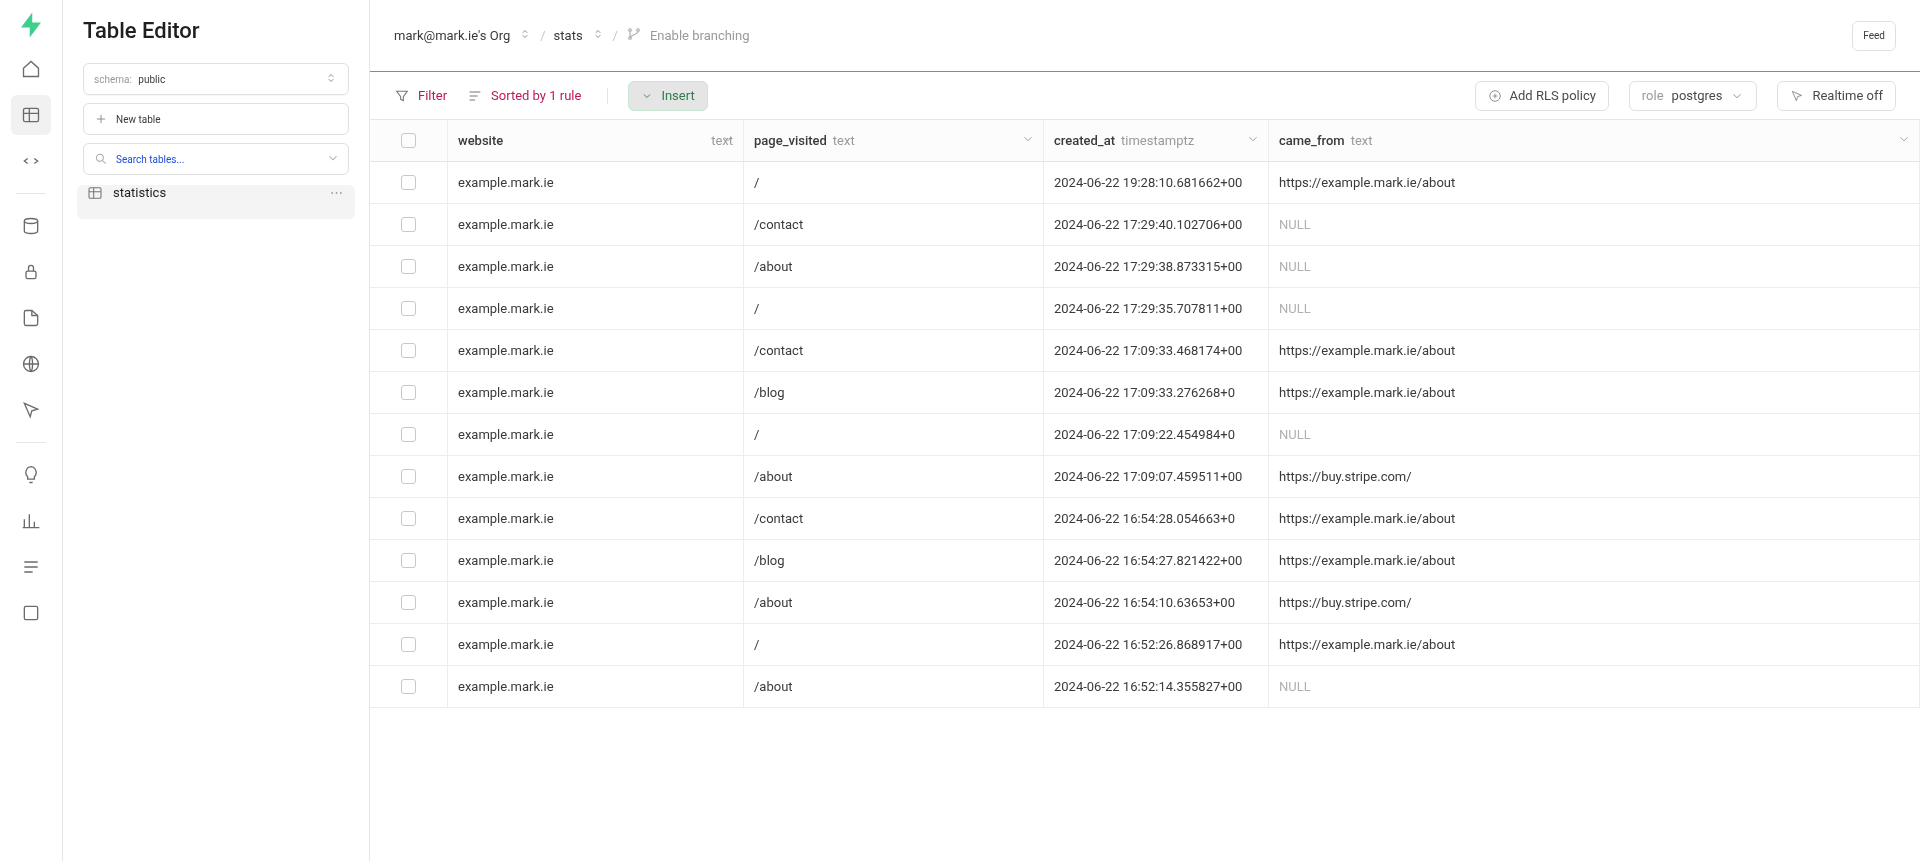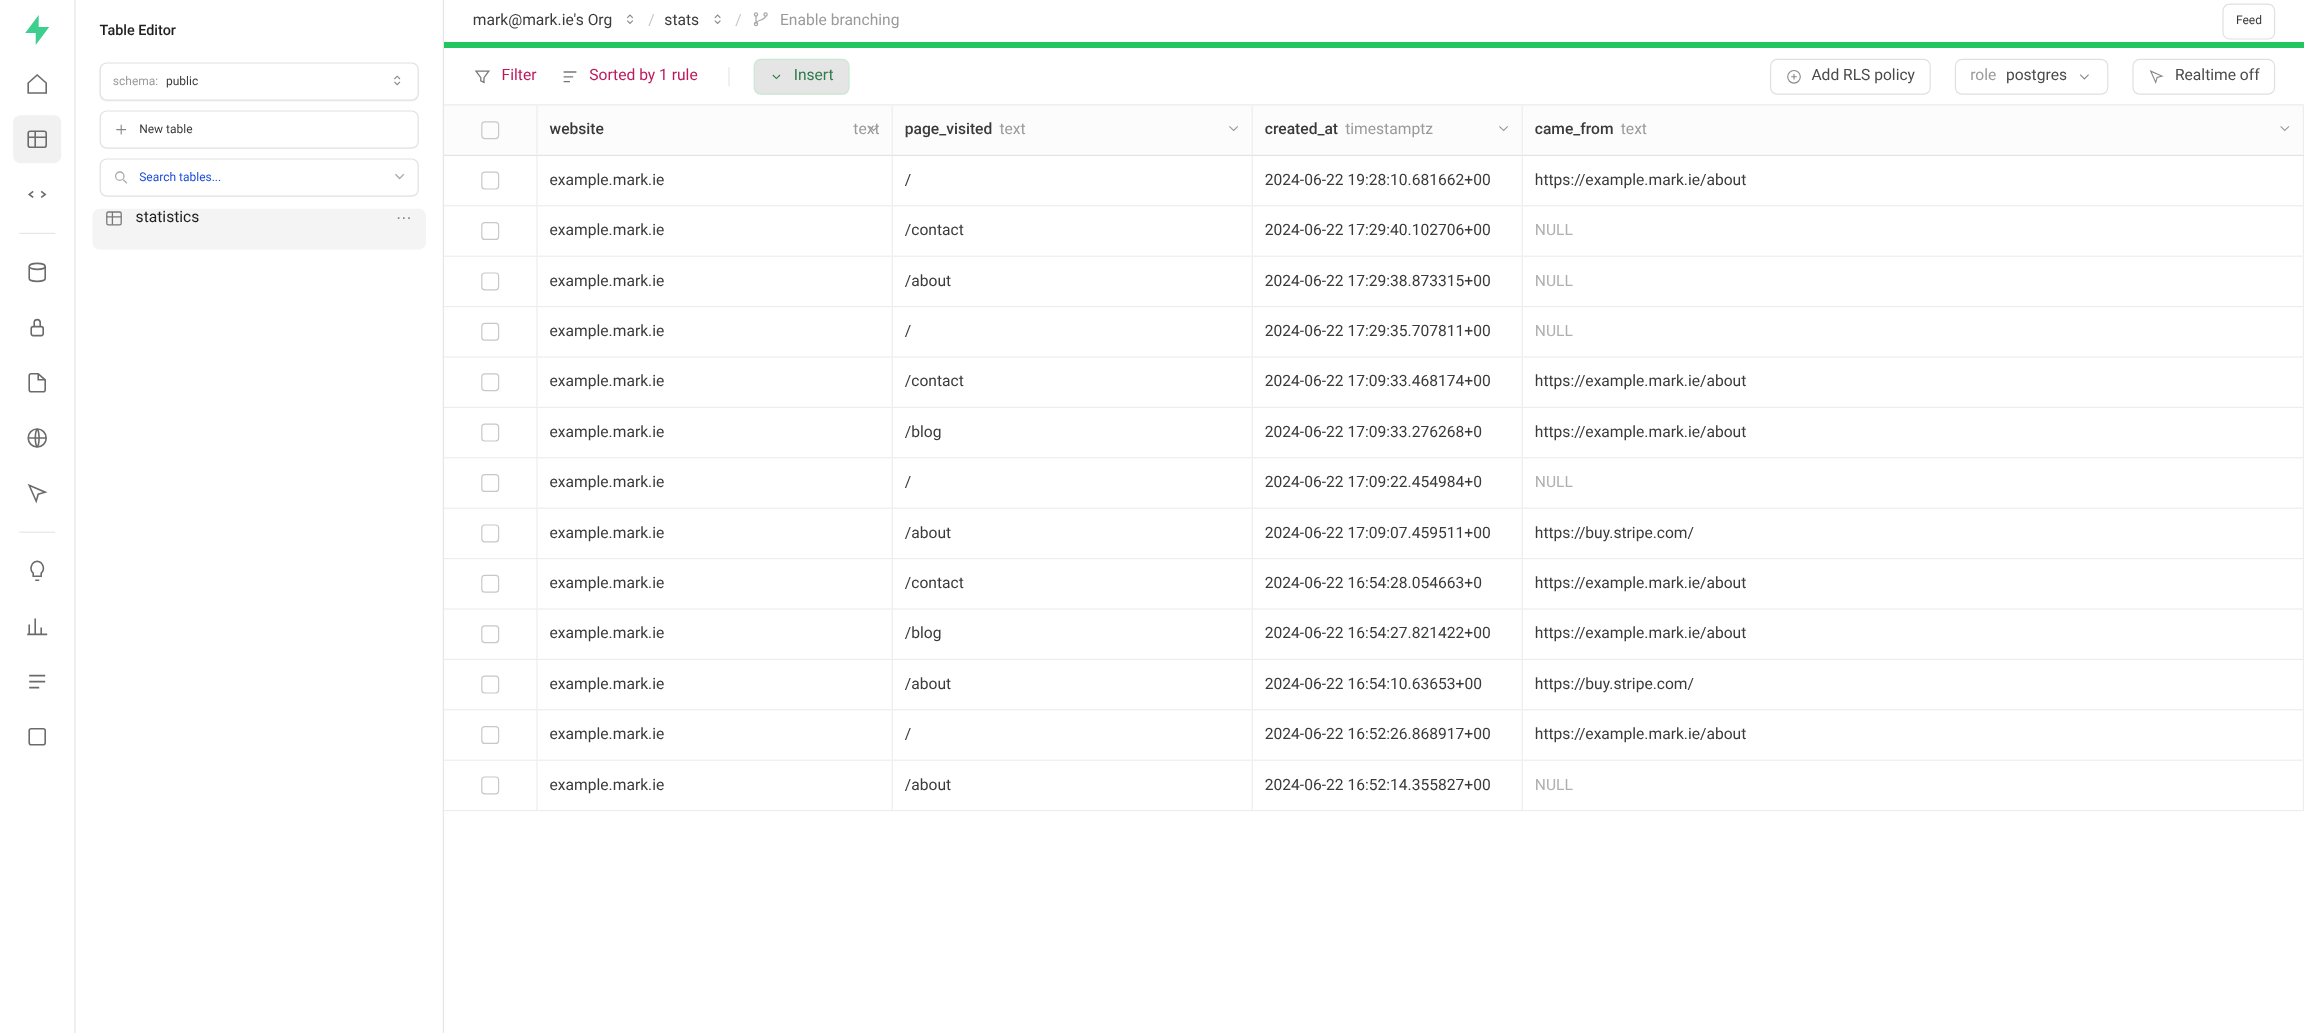--- a/index.html
+++ b/index.html
@@ -9,37 +9,37 @@
   
   .nav { width: 63px; border-right: 1px solid #e6e6e6; display: flex; flex-direction: column; align-items: center; padding-top: 10px; gap: 6px; }
   .nav .logo svg { width: 30px; height: 30px; }
   .nav .nav-icon { width: 40px; height: 40px; border-radius: 6px; display: flex; align-items: center; justify-content: center; cursor: pointer; }
   .nav .nav-icon.active { background: #f1f1f1; }
   .nav .nav-icon svg { width: 20px; height: 20px; stroke: #6b6b6b; stroke-width: 1.6; fill: none; }
   .nav .nav-sep { width: 30px; height: 1px; background: #e6e6e6; margin: 6px 0; }
 
   
   .panel { width: 307px; border-right: 1px solid #e6e6e6; display: flex; flex-direction: column; }
-  .panel h1 { font-size: 12px; font-weight: 500; padding: 18px 20px 20px 20px; }
+  .panel h1 { font-size: 22px; font-weight: 500; padding: 18px 20px 20px 20px; }
   .panel .controls { padding: 0 20px; display: flex; flex-direction: column; gap: 8px; }
   .select-box, .btn, .search-box { border: 1px solid #e0e0e0; border-radius: 6px; height: 32px; display: flex; align-items: center; padding: 0 10px; font-size: 10px; color: #3a3a3a; background: #fff; cursor: pointer; }
   .select-box { justify-content: space-between; box-shadow: 0 1px 1px rgba(0,0,0,0.03); }
   .select-box .dim { color: #9a9a9a; margin-right: 4px; margin-top: 15px; }
   .select-box .chev svg, .btn .plus svg { width: 14px; height: 14px; stroke: #888; stroke-width: 1.6; fill: none; }
   .btn .plus { margin-right: 8px; display: flex; }
   .search-box { color: #1d4ed8; gap: 8px; position: relative; }
   .search-box svg { width: 14px; height: 14px; stroke: #aaa; stroke-width: 1.8; fill: none; }
   .search-box .chev-r { position: absolute; right: 8px; }
   .table-item { margin: 10px 14px 0 14px; height: 34px; border-radius: 6px; background: #f4f4f4; display: flex; align-items: flex-start; padding: 0 10px; gap: 10px; font-size: 13px; cursor: pointer; position: relative; }
   .table-item svg { width: 16px; height: 16px; stroke: #777; stroke-width: 1.6; fill: none; }
   .table-item .dots { position: absolute; right: 10px; letter-spacing: 2px; color: #888; }
 
   
   .main { flex: 1; display: flex; flex-direction: column; min-width: 0; }
-  .topbar { height: 40px; border-bottom: 5px solid #22c55e; display: flex; align-items: center; padding: 0 24px; gap: 18px; }
+  .topbar { height: 72px; border-bottom: 1px solid #22c55e; display: flex; align-items: center; padding: 0 24px; gap: 18px; }
   .crumb { display: flex; align-items: center; gap: 8px; color: #3a3a3a; }
   .crumb .sep { color: #c8c8c8; }
   .crumb .updown svg { width: 14px; height: 14px; stroke: #888; stroke-width: 1.6; fill: none; }
   .crumb .branch svg { width: 16px; height: 16px; stroke: #aaa; stroke-width: 1.6; fill: none; }
   .crumb .muted { color: #9a9a9a; }
   .topbar .spacer { flex: 1; }
   .feed-btn { height: 30px; padding: 0 10px; }
 
   .toolbar { height: 48px; border-bottom: 1px solid #e6e6e6; display: flex; align-items: center; padding: 0 24px; gap: 20px; }
   .tool { display: flex; align-items: center; gap: 8px; color: #be185d; cursor: pointer; }

